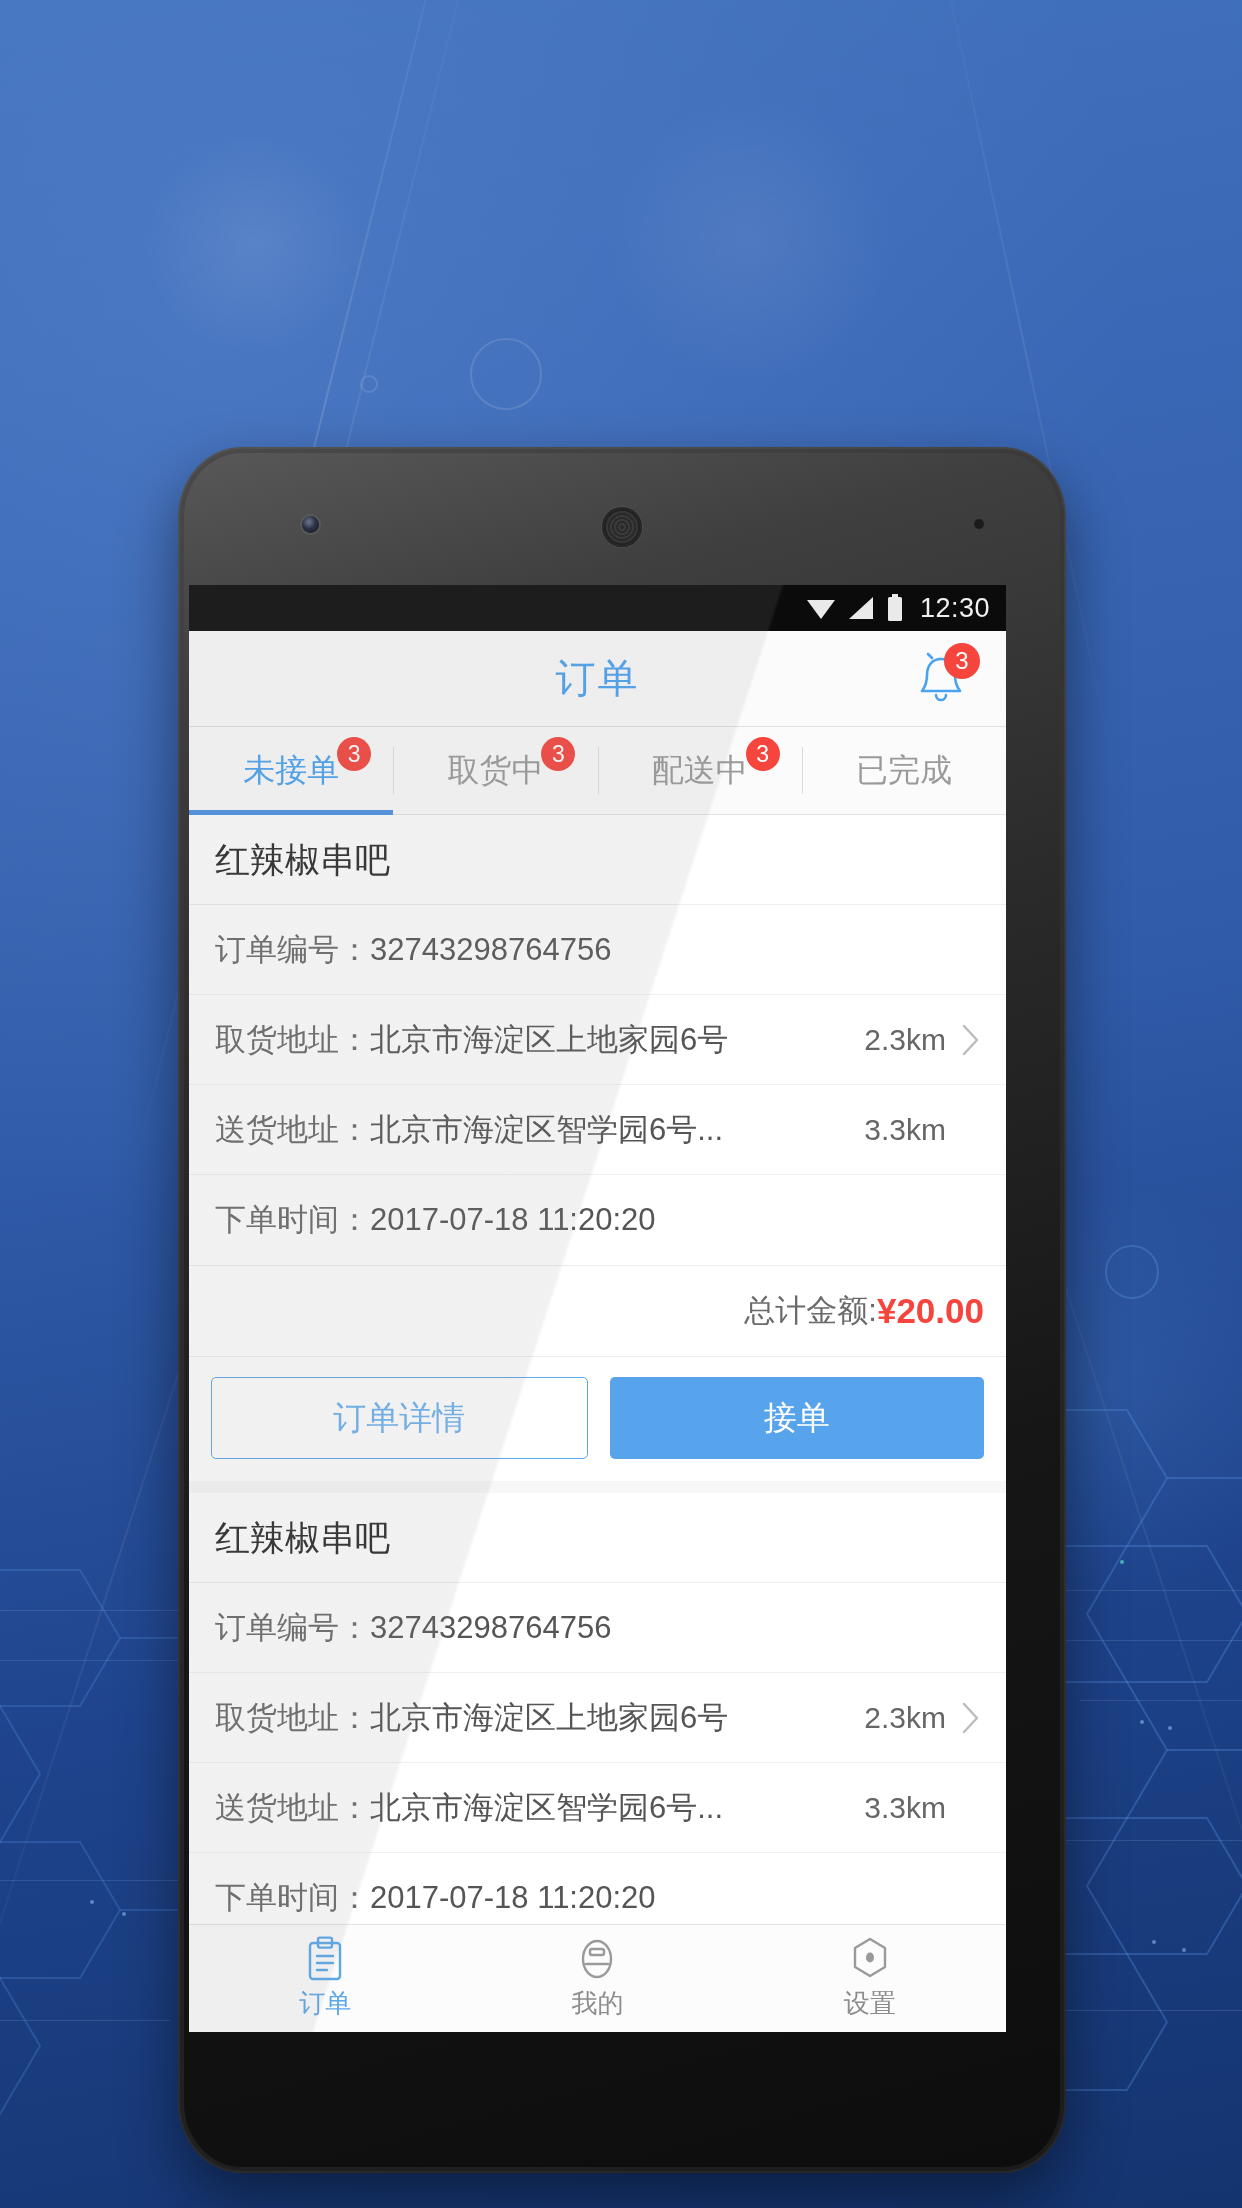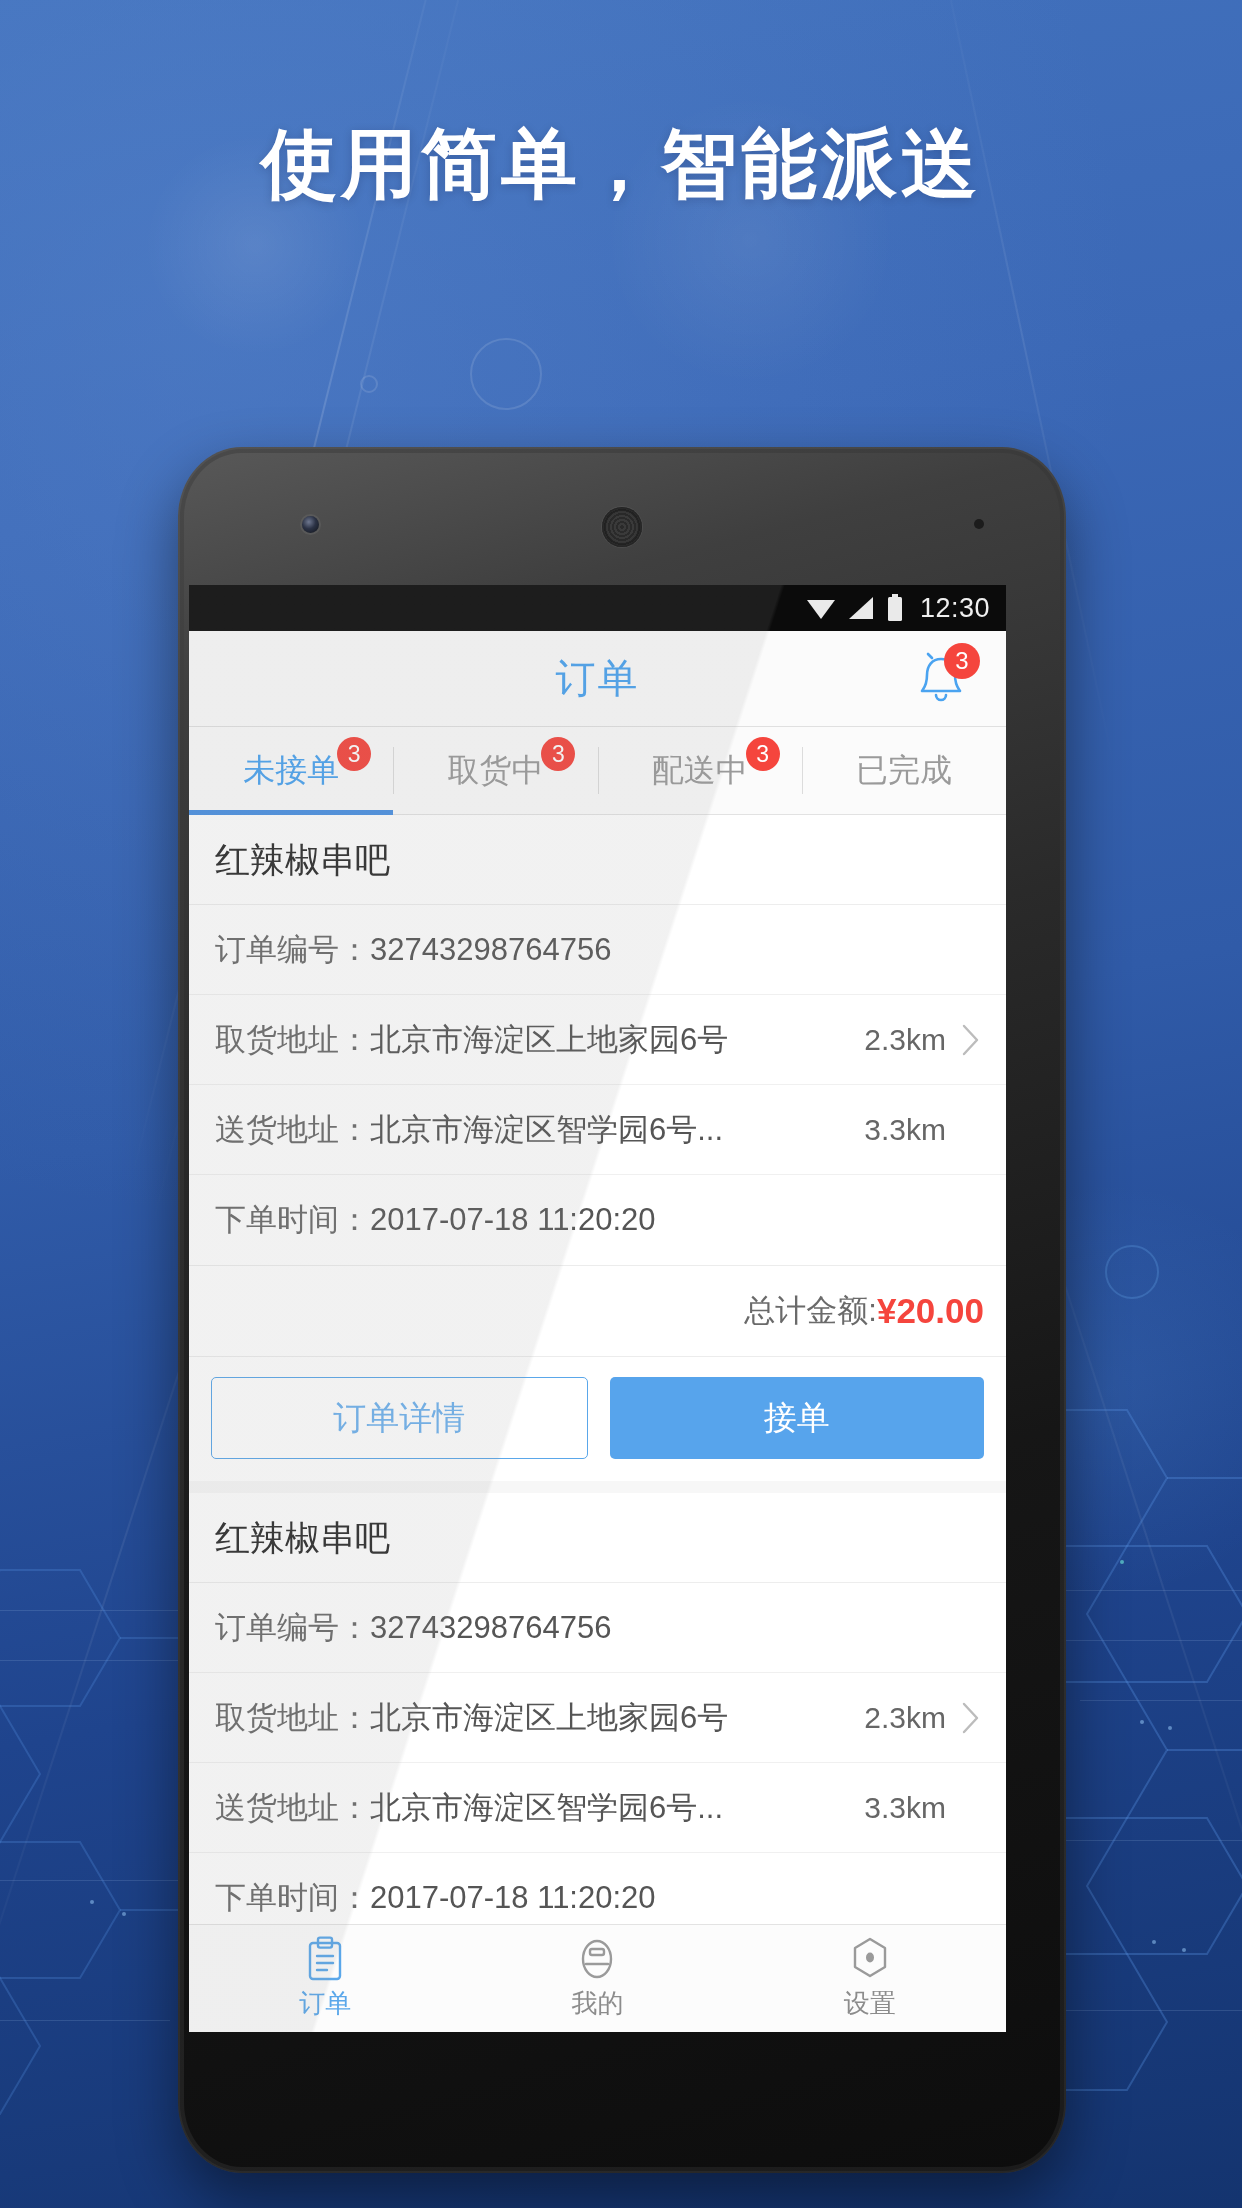--- a/index.html
+++ b/index.html
@@ -266,21 +266,20 @@
 
     <div class="dot" style="left:1140px; top:1720px;"></div>
     <div class="dot" style="left:1168px; top:1726px;"></div>
     <div class="dot" style="left:1152px; top:1940px;"></div>
     <div class="dot" style="left:1182px; top:1948px;"></div>
     <div class="dot" style="left:90px;  top:1900px;"></div>
     <div class="dot" style="left:122px; top:1912px;"></div>
     <div class="dot" style="left:1120px; top:1560px; background:rgba(120,255,230,0.55);"></div>
   </div>
 
-  <div id="headline">使用简单，智能派送</div>
 
   <div id="phone">
     <div id="phone-inner">
       <div id="cam"></div>
       <div id="speaker"></div>
       <div id="sensor"></div>
 
       <div id="screen">
 
         <div id="statusbar">

